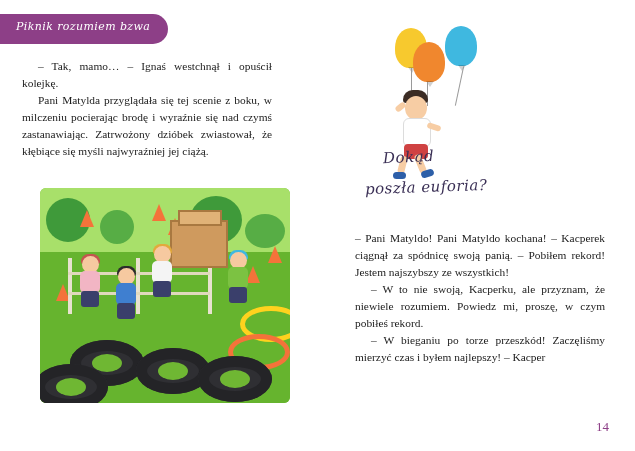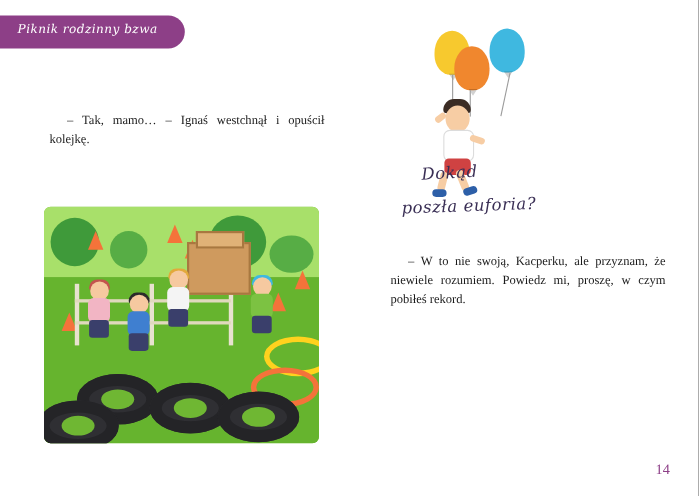--- a/index.html
+++ b/index.html
@@ -38,21 +38,21 @@
   }
   
   .col {
     position: absolute;
     width: 250px;
     font-size: 11.4px;
     line-height: 17px;
     color: #1b1b1b;
     text-align: justify;
   }
-  #col-left  { left: 45px;  top: 58px; margin-top: 44px; }
+  #col-left  { left: 22px;  top: 58px; }
   #col-right { left: 355px; top: 230px; }
   .col p {
     margin: 0;
     text-indent: 16px;
   }
   .col p.noindent { text-indent: 0; }
 
   
   #illo-left {
     position: absolute;
@@ -200,25 +200,26 @@
     font-size: 13px;
     font-family: "Liberation Serif", serif;
   }
 </style>
 </head>
 <body>
 
 <div id="page">
 
   <div id="ribbon">
-    <div id="ribbon-text">Piknik rodzinny bzwa</div>
+    <div id="ribbon-text">Piknik rozumiem bzwa</div>
   </div>
 
   <div class="col" id="col-left">
     <p>– Tak, mamo… – Ignaś westchnął i opuścił kolejkę.</p>
+    <p>Pani Matylda przyglądała się tej scenie z boku, w milczeniu pocierając brodę i wyraźnie się nad czymś zastanawiając. Zatrwożony dzióbek zwiastował, że kłębiące się myśli najwyraźniej jej ciążą.</p>
   </div>
 
   <div id="illo-left">
     <div class="sky-strip"></div>
     <div class="grass"></div>
 
     <div class="bush" style="left:6px;  top:10px;  width:44px; height:44px; background:#3f9a3a;"></div>
     <div class="bush" style="left:60px; top:22px;  width:34px; height:34px; background:#57ad45;"></div>
     <div class="bush" style="left:150px;top:8px;   width:52px; height:48px; background:#3f9a3a;"></div>
     <div class="bush" style="left:205px;top:26px;  width:40px; height:34px; background:#57ad45;"></div>
@@ -291,18 +292,20 @@
     <div class="limb" style="left:44px; top:136px;width:7px;  height:18px; transform:rotate(14deg);"></div>
     <div class="limb" style="left:62px; top:134px;width:7px;  height:20px; transform:rotate(-22deg);"></div>
     <div class="shoe" style="left:38px; top:152px;"></div>
     <div class="shoe" style="left:66px; top:150px; transform:rotate(-18deg);"></div>
 
     <div class="handwrite" id="hw1">Dokąd</div>
     <div class="handwrite" id="hw2">poszła euforia?</div>
   </div>
 
   <div class="col" id="col-right">
+    <p class="noindent">– Pani Matyldo! Pani Matyldo kochana! – Kacperek ciągnął za spódnicę swoją panią. – Pobiłem rekord! Jestem najszybszy ze wszystkich!</p>
     <p>– W to nie swoją, Kacperku, ale przyznam, że niewiele rozumiem. Powiedz mi, proszę, w czym pobiłeś rekord.</p>
+    <p>– W bieganiu po torze przeszkód! Zaczęliśmy mierzyć czas i byłem najlepszy! – Kacper</p>
   </div>
 
   <div id="page-number">14</div>
 
 </div>
 
 </body></html>

